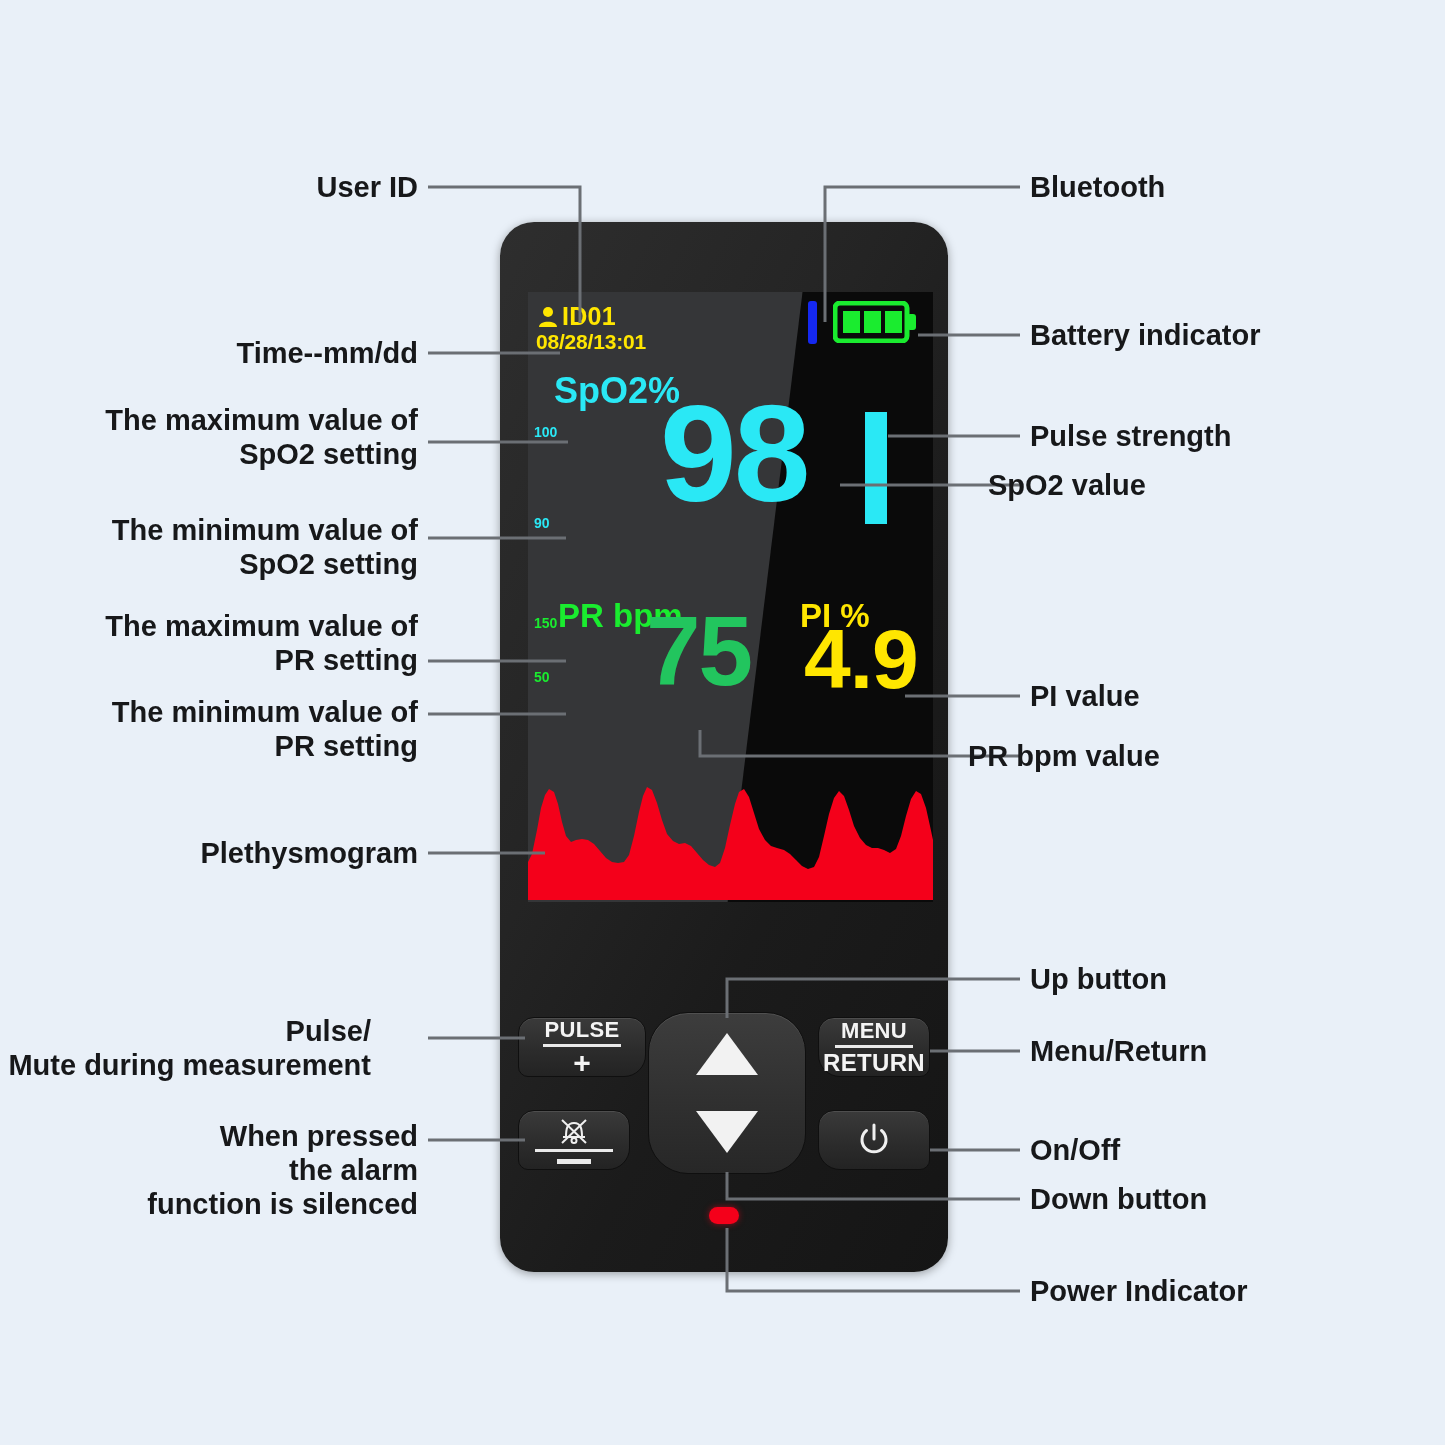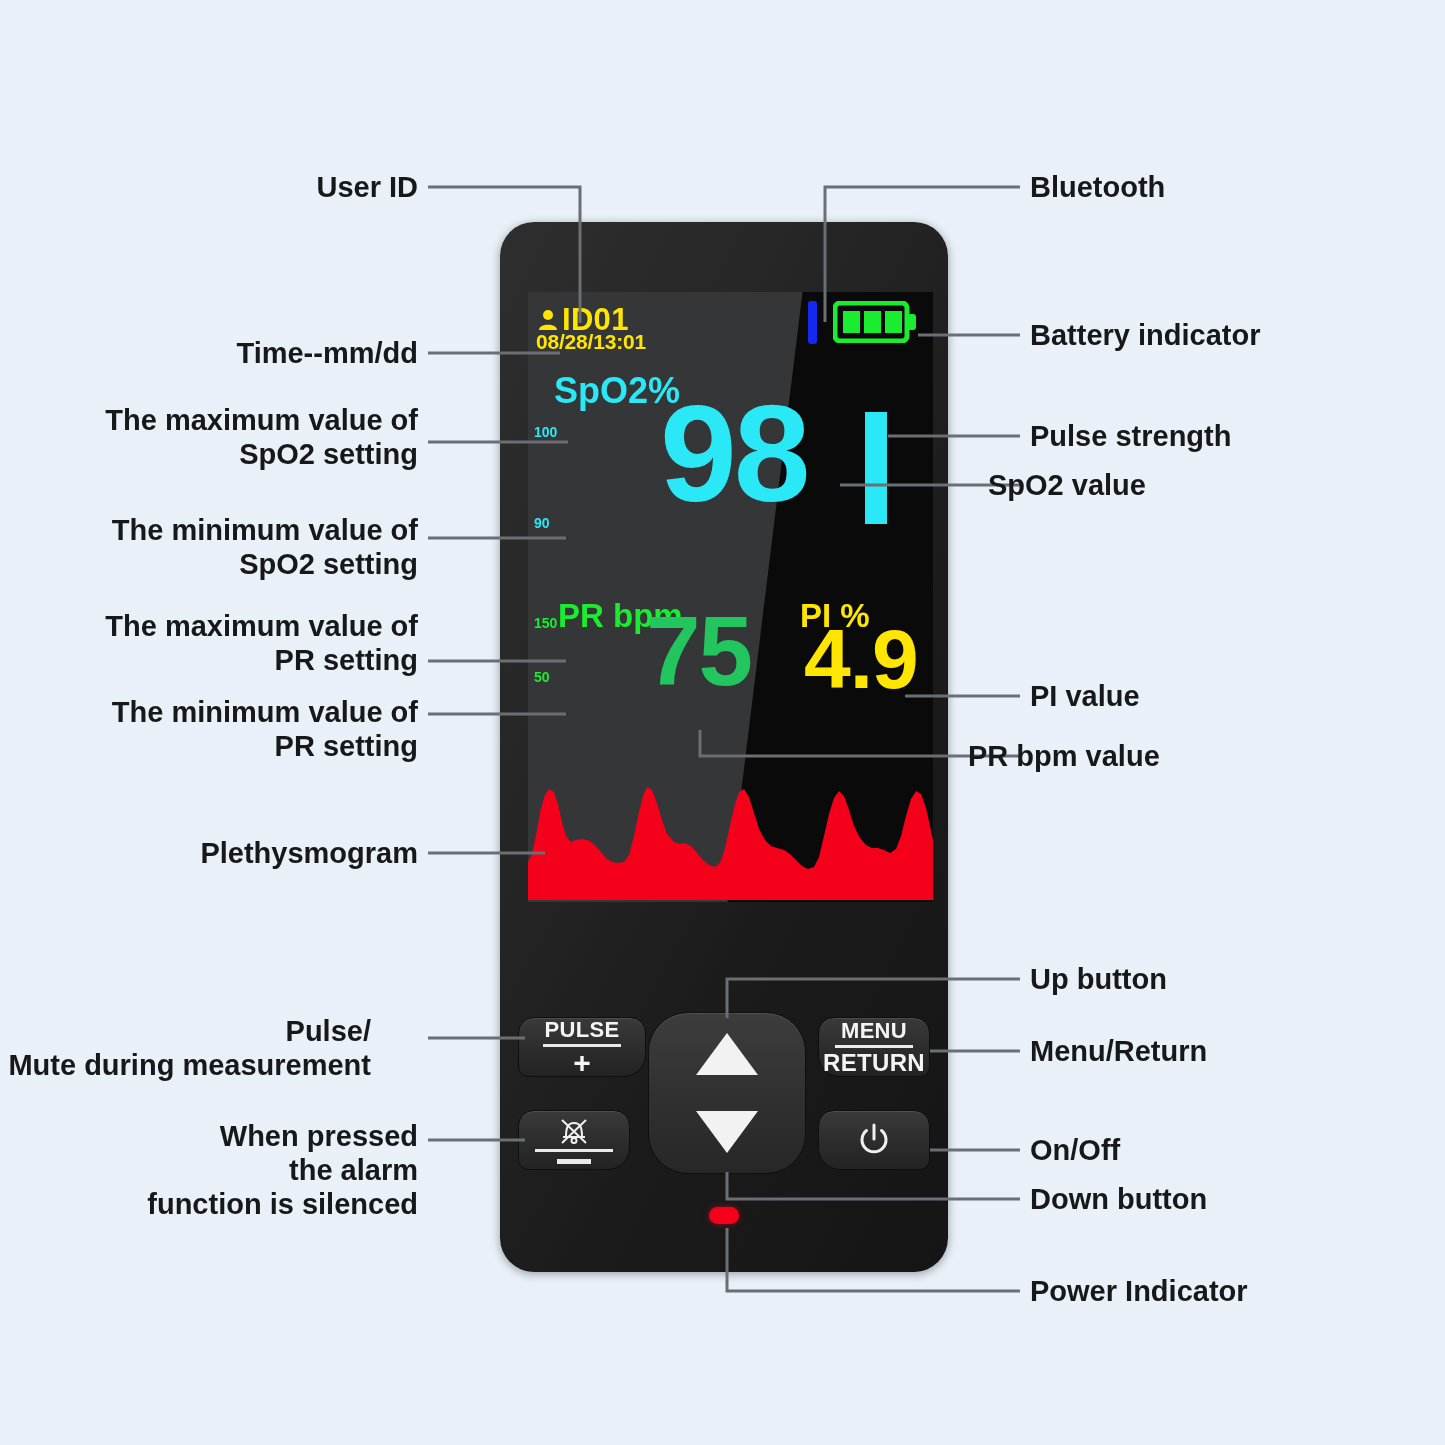--- a/index.html
+++ b/index.html
@@ -79,21 +79,21 @@
     transform: skewX(-7deg);
     transform-origin: top left;
   }
   #screen .inner { position: absolute; inset: 0; }
 
   
   .status-id {
     position: absolute;
     left: 10px; top: 10px;
     color: #ffe600;
-    font-size: 31px;
+    font-size: 25px;
     font-weight: bold;
     letter-spacing: 0.3px;
     display: flex;
     align-items: center;
     gap: 4px;
     text-align: right;
   }
   .status-time {
     position: absolute;
     left: 8px; top: 38px;

